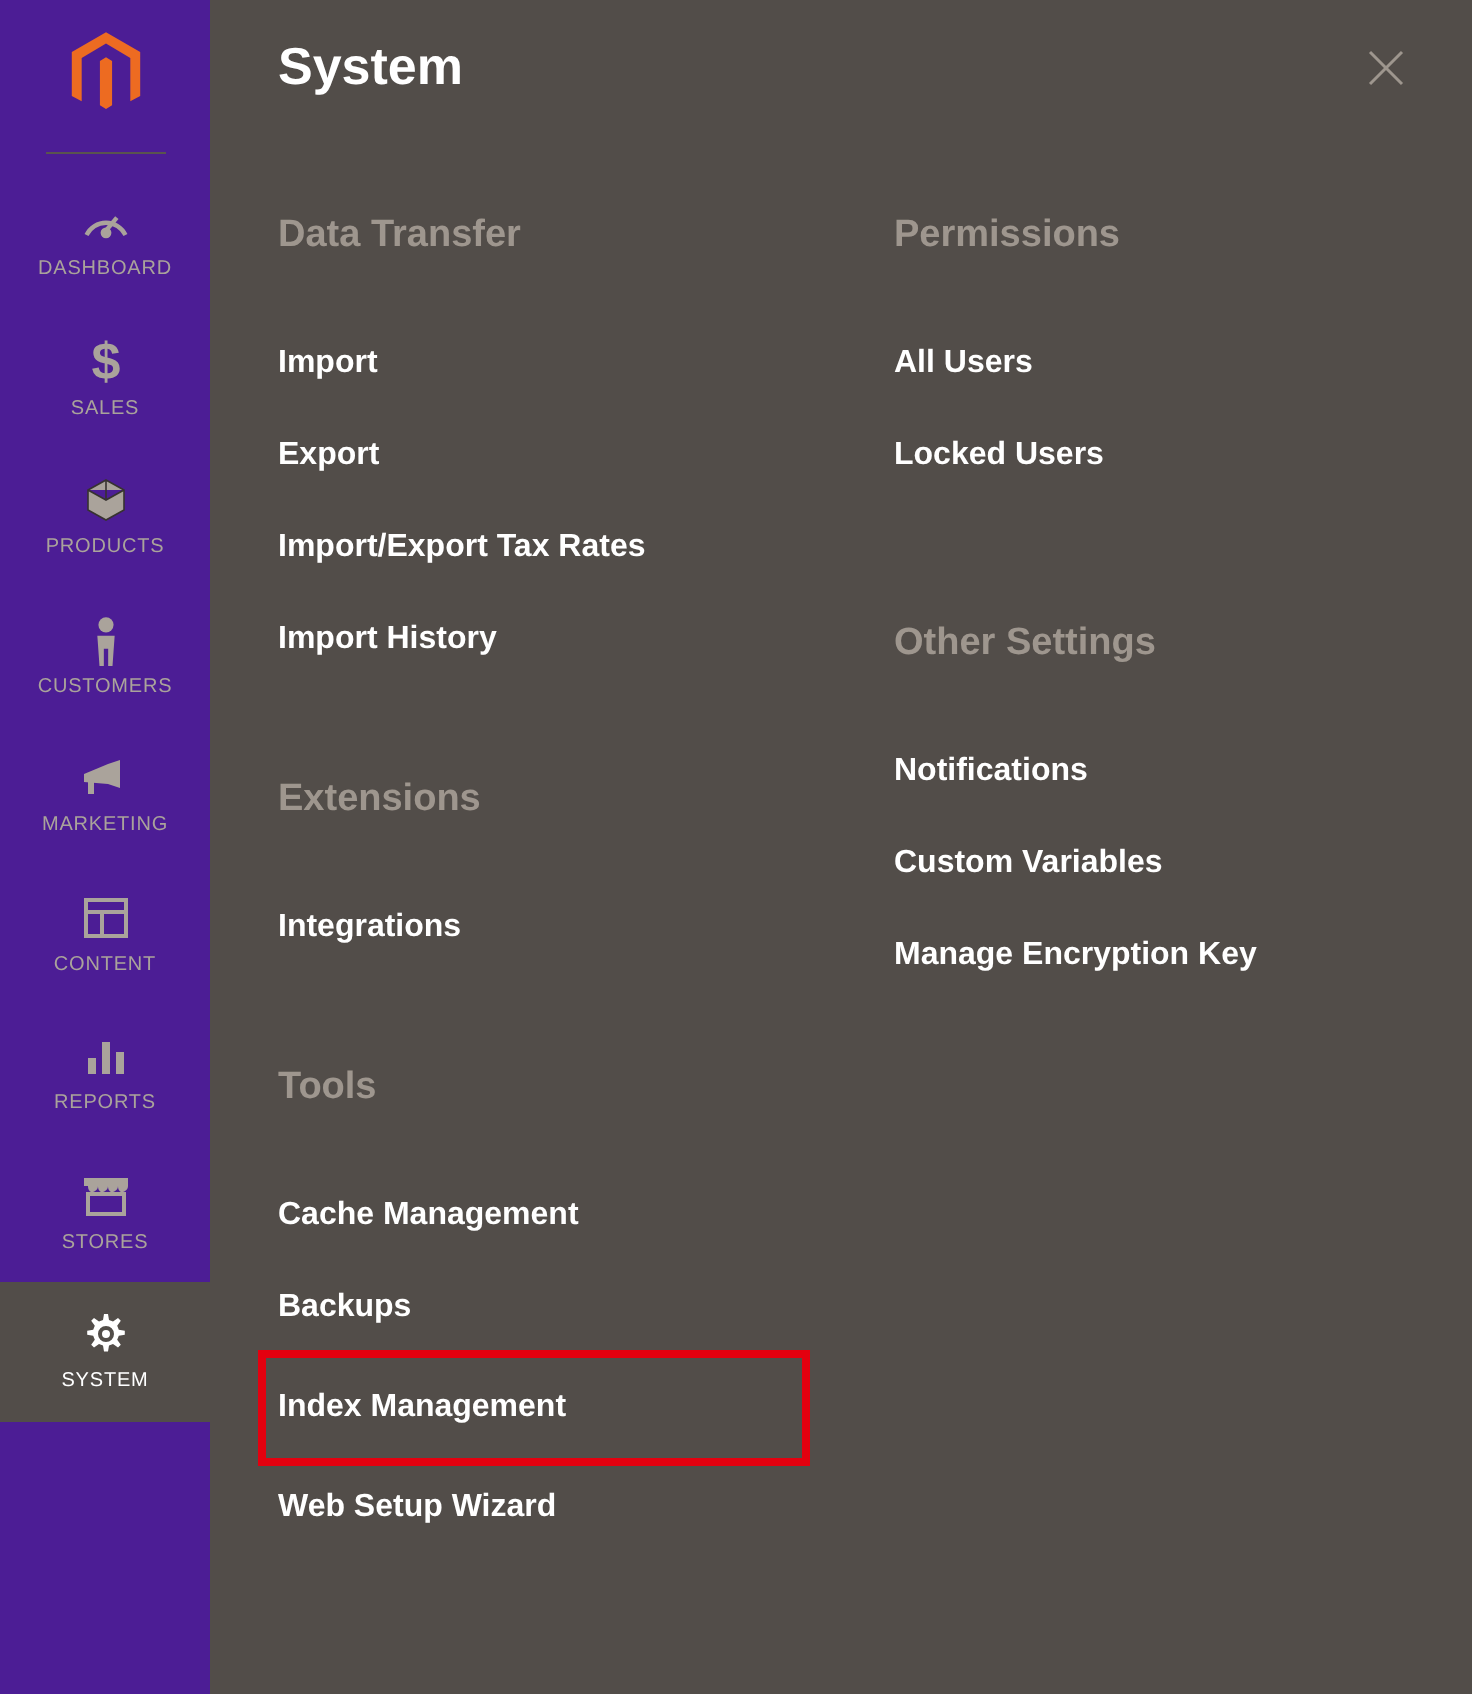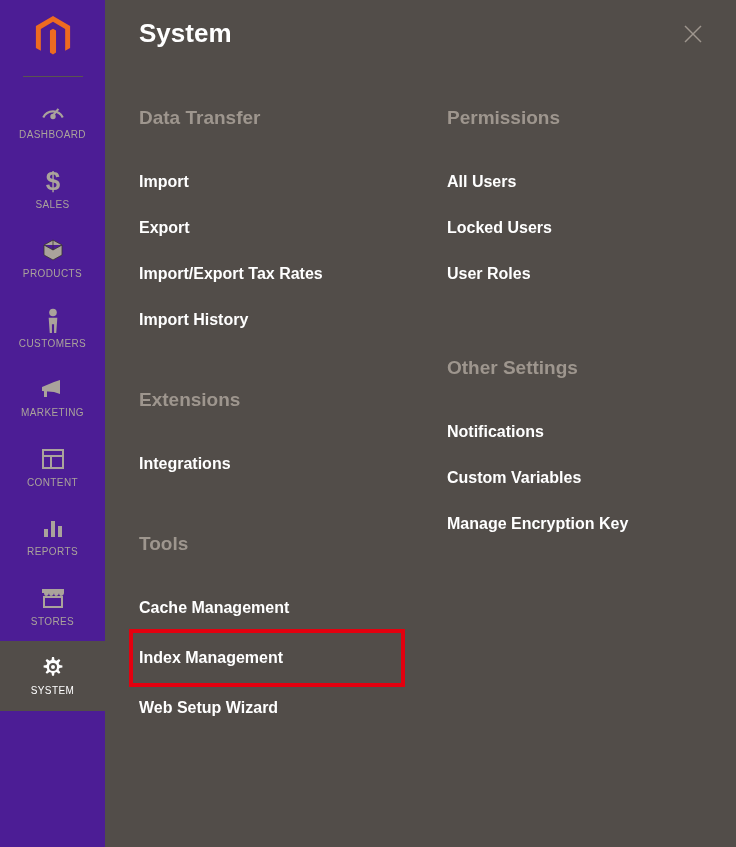--- a/index.html
+++ b/index.html
@@ -251,31 +251,31 @@
       </div>
 
       <div class="section">
         <div class="section-heading">Extensions</div>
         <div class="menu-link">Integrations</div>
       </div>
 
       <div class="section">
         <div class="section-heading">Tools</div>
         <div class="menu-link">Cache Management</div>
+        <div class="menu-link">Backups</div>
         <div class="menu-link highlighted">Index Management</div>
         <div class="menu-link">Web Setup Wizard</div>
       </div>
     </div>
 
     <div class="col">
       <div class="section">
         <div class="section-heading">Permissions</div>
         <div class="menu-link">All Users</div>
         <div class="menu-link">Locked Users</div>
-        <div class="menu-link">User Roles</div>
       </div>
 
       <div class="section" style="margin-top:60px">
         <div class="section-heading">Other Settings</div>
         <div class="menu-link">Notifications</div>
         <div class="menu-link">Custom Variables</div>
         <div class="menu-link">Manage Encryption Key</div>
       </div>
     </div>
   </div>

